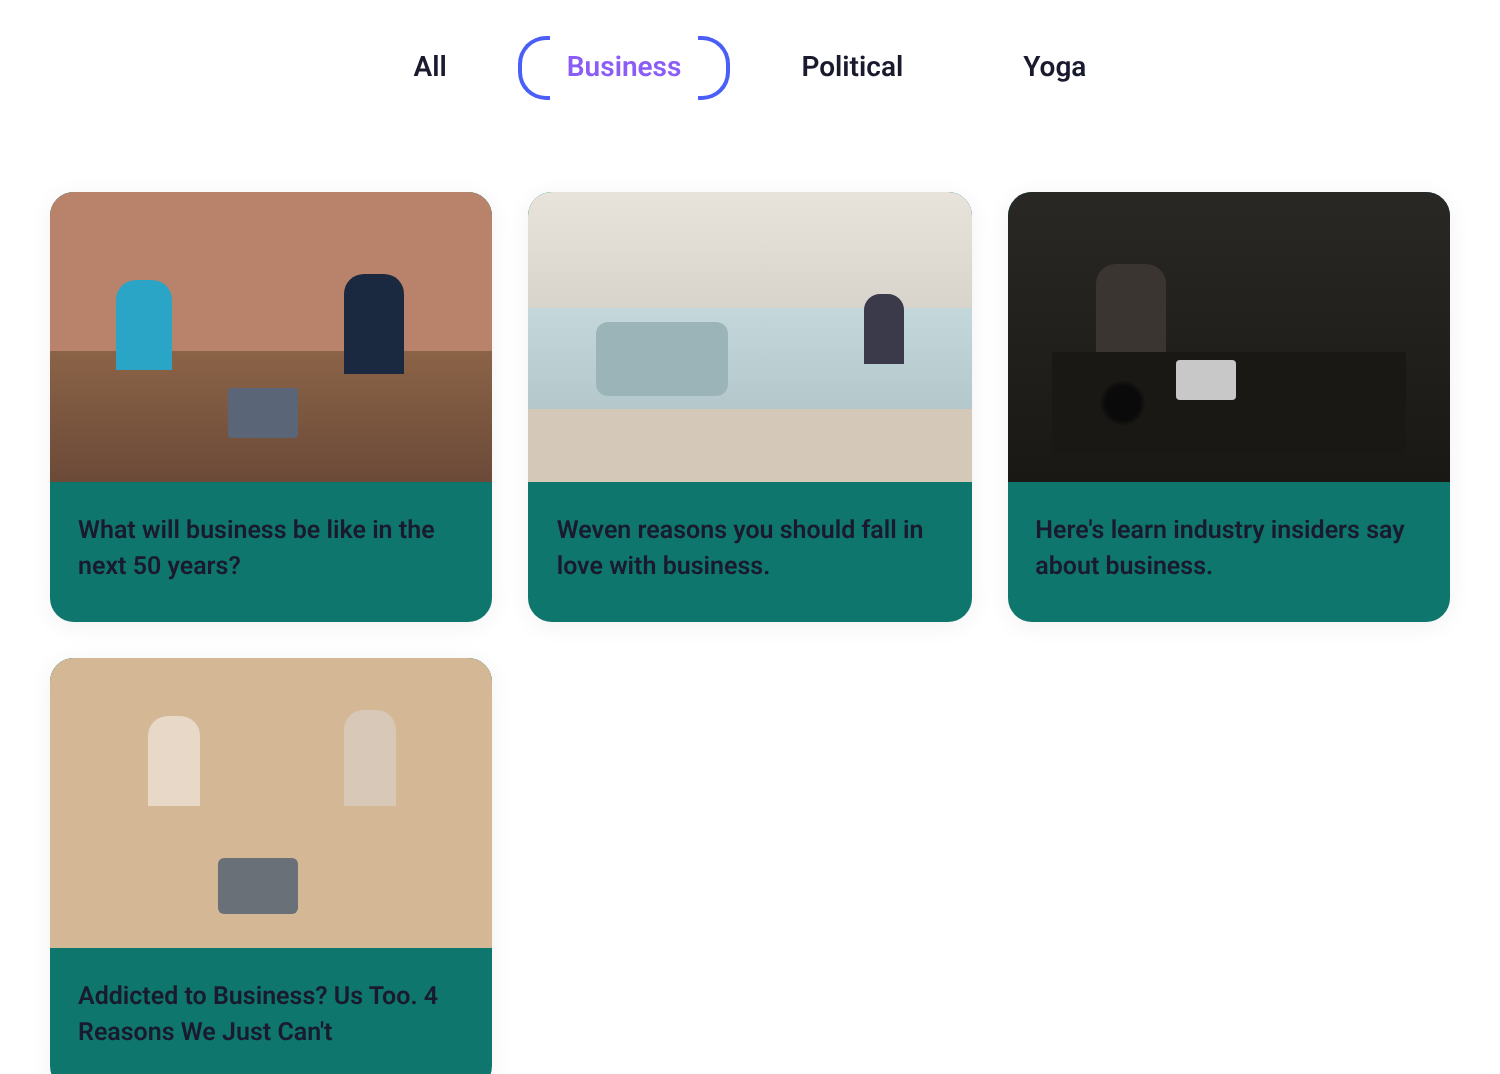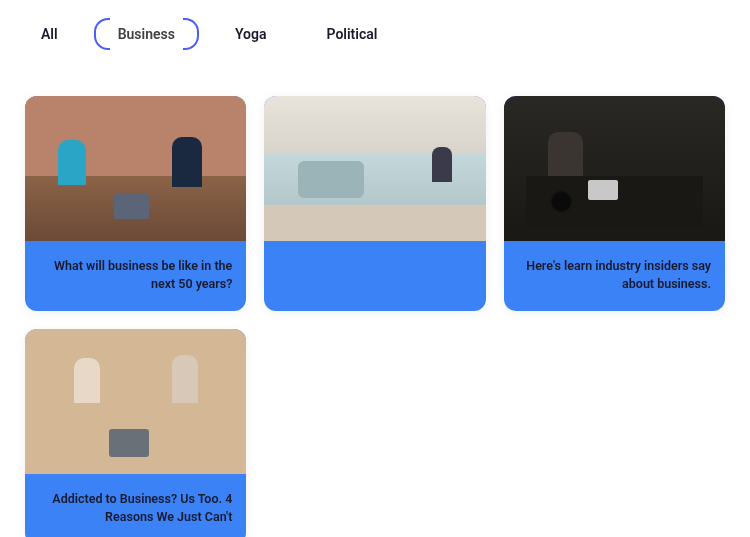--- a/index.html
+++ b/index.html
@@ -5,35 +5,35 @@
     * { box-sizing: border-box; margin: 0; padding: 0; }
     body {
       font-family: -apple-system, BlinkMacSystemFont, 'Segoe UI', Roboto, sans-serif;
       background: #ffffff;
       width: 750px;
       padding: 10px 25px 20px;
       color: #1a1a2e;
     }
     .tabs {
       display: flex;
-      justify-content: flex-start;
+      justify-content: center;
       gap: 28px;
       margin-bottom: 30px;
       padding: 10px 0 18px;
     }
     .tab {
       font-size: 14px;
       font-weight: 600;
       color: #1a1a2e;
       cursor: pointer;
       padding: 6px 16px;
       position: relative;
     }
     .tab.active {
-      color: #404040;
+      color: #8b5cf6;
     }
     .tab.active::before {
       content: '';
       position: absolute;
       left: -8px;
       top: 50%;
       transform: translateY(-50%);
       width: 14px;
       height: 28px;
       border: 2px solid #4a5ff7;
@@ -51,26 +51,25 @@
       border: 2px solid #4a5ff7;
       border-left: none;
       border-radius: 0 14px 14px 0;
     }
     .grid {
       display: grid;
       grid-template-columns: repeat(3, 1fr);
       gap: 18px;
     }
     .card {
-      background: #3b82f6;
+      background: #0f766e;
       border-radius: 12px;
       overflow: hidden;
       box-shadow: 0 2px 12px rgba(0,0,0,0.06);
       cursor: pointer;
-      text-align: right;
     }
     .card-img {
       width: 100%;
       height: 145px;
       display: block;
     }
     .card-body {
       padding: 16px 14px 18px;
     }
     .card-title {
@@ -158,37 +157,40 @@
       position:absolute; left:38%; bottom:12%; width:40px; height:28px;
       background:#6a7078; border-radius:3px;
     }
   </style>
 </head>
 <body>
 
 <nav class="tabs">
   <div class="tab">All</div>
   <div class="tab active">Business</div>
+  <div class="tab">Political</div>
   <div class="tab">Yoga</div>
-  <div class="tab">Political</div>
 </nav>
 
 <div class="grid">
 
   <article class="card">
     <div class="card-img img1">
         <div class="laptop"></div>
       </div>
     <div class="card-body">
       <h3 class="card-title">What will business be like in the next 50 years?</h3>
     </div>
   </article>
 
   <article class="card">
     <div class="card-img img2"></div>
+    <div class="card-body">
+      <h3 class="card-title">Weven reasons you should fall in love with business.</h3>
+    </div>
   </article>
 
 
   <article class="card">
     <div class="card-img img4">
         <div class="tuft"></div>
       </div>
     <div class="card-body">
       <h3 class="card-title">Here's learn industry insiders say about business.</h3>
     </div>

